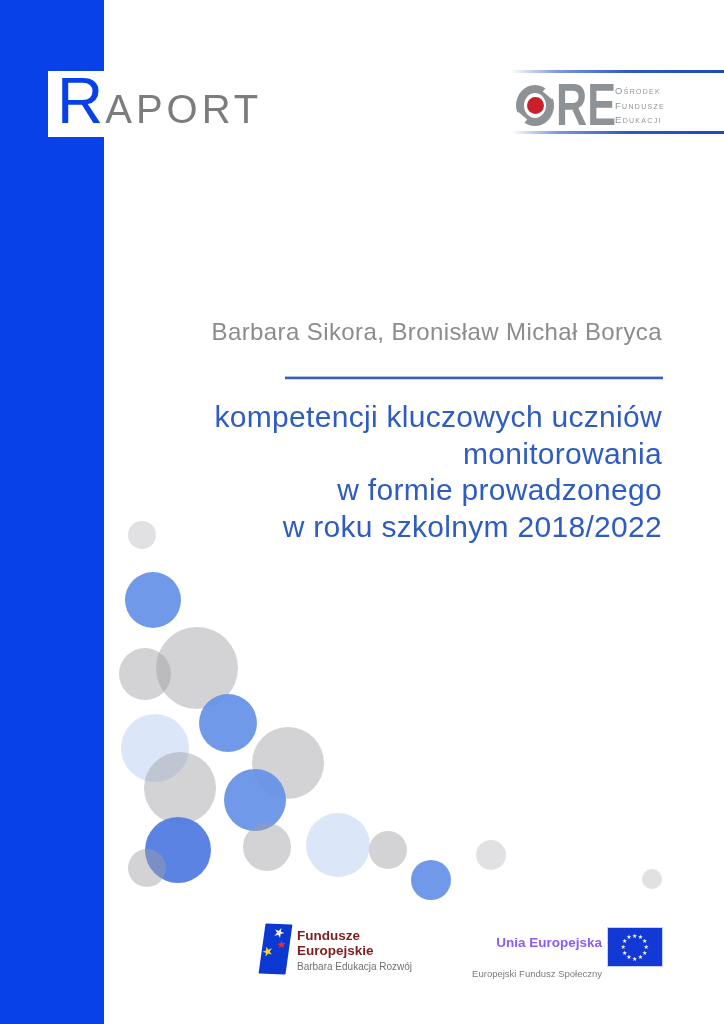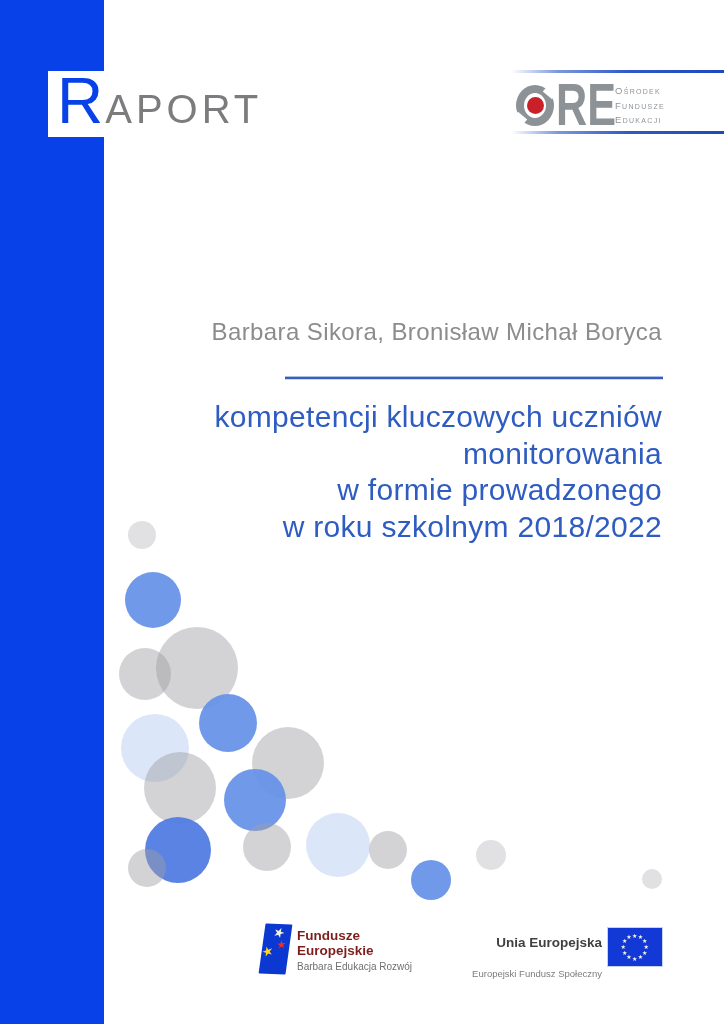--- a/index.html
+++ b/index.html
@@ -47,21 +47,21 @@
   .decor .circle{position:absolute;border-radius:50%;}
 
   
   .fe-flag{position:absolute;left:262px;top:924px;width:27px;height:50px;background:var(--fe-flag-blue);
     transform:skewX(-6deg) rotate(2deg);border-radius:1px;}
   .fe-flag .star{position:absolute;line-height:1;}
   .fe-text{position:absolute;left:297px;top:929px;}
   .fe-text .bold{font-size:13.5px;line-height:14.5px;font-weight:bold;color:#7f1d1d;}
   .fe-text .sub{font-size:10px;line-height:12px;color:#6f6f6f;margin-top:3px;}
   .eu-text{position:absolute;right:122px;top:936px;text-align:right;}
-  .eu-text .bold{font-size:13.5px;line-height:14px;font-weight:bold;color:#404040;}
+  .eu-text .bold{font-size:13.5px;line-height:14px;font-weight:bold;color:#8b5cf6;}
   .eu-text .sub{font-size:9.5px;line-height:11px;color:#7c7c7c;margin-top:18px;}
   .eu-flag{position:absolute;left:608px;top:928px;width:54px;height:38px;background:var(--eu-flag-blue);
     box-shadow:0 0 0 1px rgba(175,192,230,.7);}
   .eu-flag .star{position:absolute;font-size:6px;line-height:6px;color:var(--star-white);}
 </style>
 </head>
 <body>
 
 <div class="page">
 

